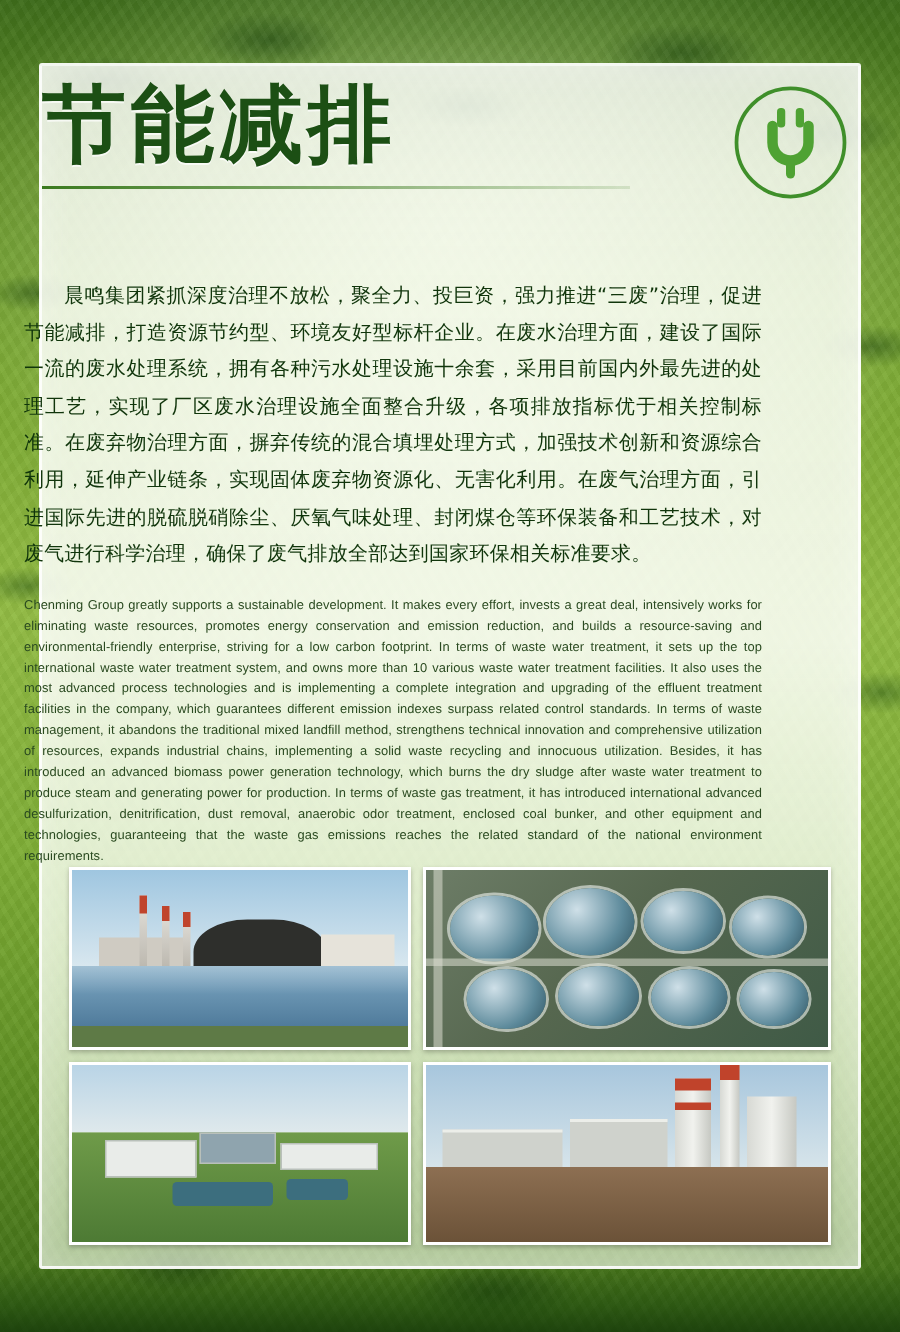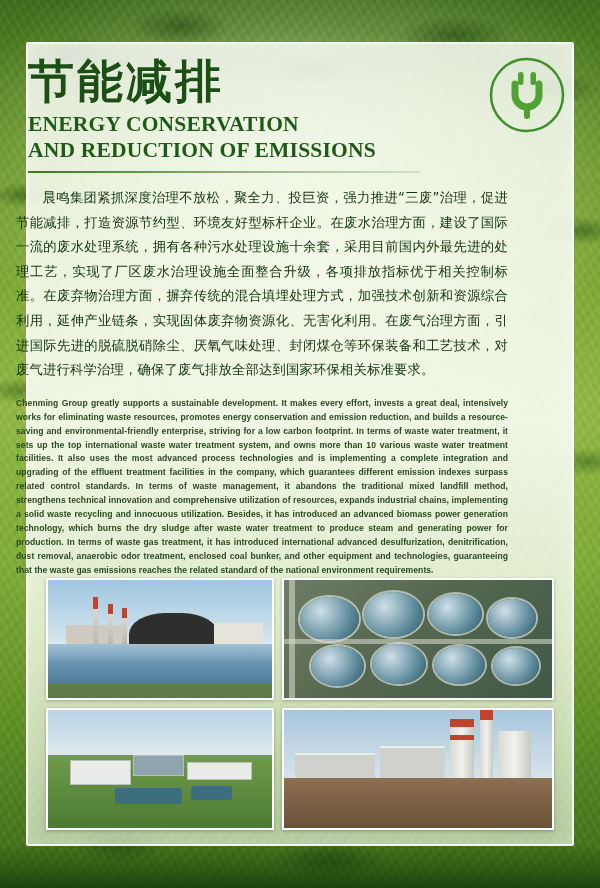--- a/index.html
+++ b/index.html
@@ -76,22 +76,22 @@
   }
 
   
   .head {
     position: absolute;
     left: 28px;
     top: 58px;
     width: 400px;
   }
   .title-cn {
-    font-family: Liberation Serif, serif;
-    font-size: 46px;
+    font-family: Liberation Mono, monospace;
+    font-size: 56px;
     font-weight: bold;
     letter-spacing: 3px;
     color: #1c4f14;
     line-height: 1.05;
     margin: 0;
     text-shadow: 0 1px 0 rgba(255,255,255,0.7);
   }
   .title-en {
     margin: 6px 0 0 0;
     font-family: "Liberation Serif", serif;
@@ -135,21 +135,20 @@
     text-indent: 2em;
     letter-spacing: .2px;
   }
   .p-en {
     margin: 14px 0 0 0;
     font-size: 8.6px;
     line-height: 1.62;
     color: #2a4a20;
     text-align: justify;
     letter-spacing: .05px;
-    font-weight: bold;
   }
 
   
   .photos {
     position: absolute;
     left: 46px;
     top: 578px;
     width: 508px;
     height: 266px;
     display: grid;
@@ -213,24 +212,20 @@
 
 <div class="poster">
   <div class="foliage l1"></div>
   <div class="foliage l2"></div>
   <div class="foliage glow"></div>
 
   <div class="panel"></div>
 
   <div class="head">
     <h1 class="title-cn">节能减排</h1>
-    <div class="title-en">
-      <div>ENERGY CONSERVATION</div>
-      <div>AND REDUCTION OF EMISSIONS</div>
-    </div>
     <div class="title-rule"></div>
   </div>
 
   <div class="logo">
     <svg width="78" height="78" viewBox="0 0 78 78" aria-hidden="true">
       <circle cx="39" cy="39" r="36" fill="none" stroke="#3f8f2a" stroke-width="2.5"></circle>
       <path d="M27 28 v11 a12 12 0 0 0 24 0 V28" fill="none" stroke="#4fa233" stroke-width="7" stroke-linecap="round"></path>
       <rect x="30" y="16" width="5.5" height="13" rx="2.5" fill="#4fa233"></rect>
       <rect x="42.5" y="16" width="5.5" height="13" rx="2.5" fill="#4fa233"></rect>
       <rect x="36" y="50" width="6" height="13" rx="3" fill="#4fa233"></rect>

